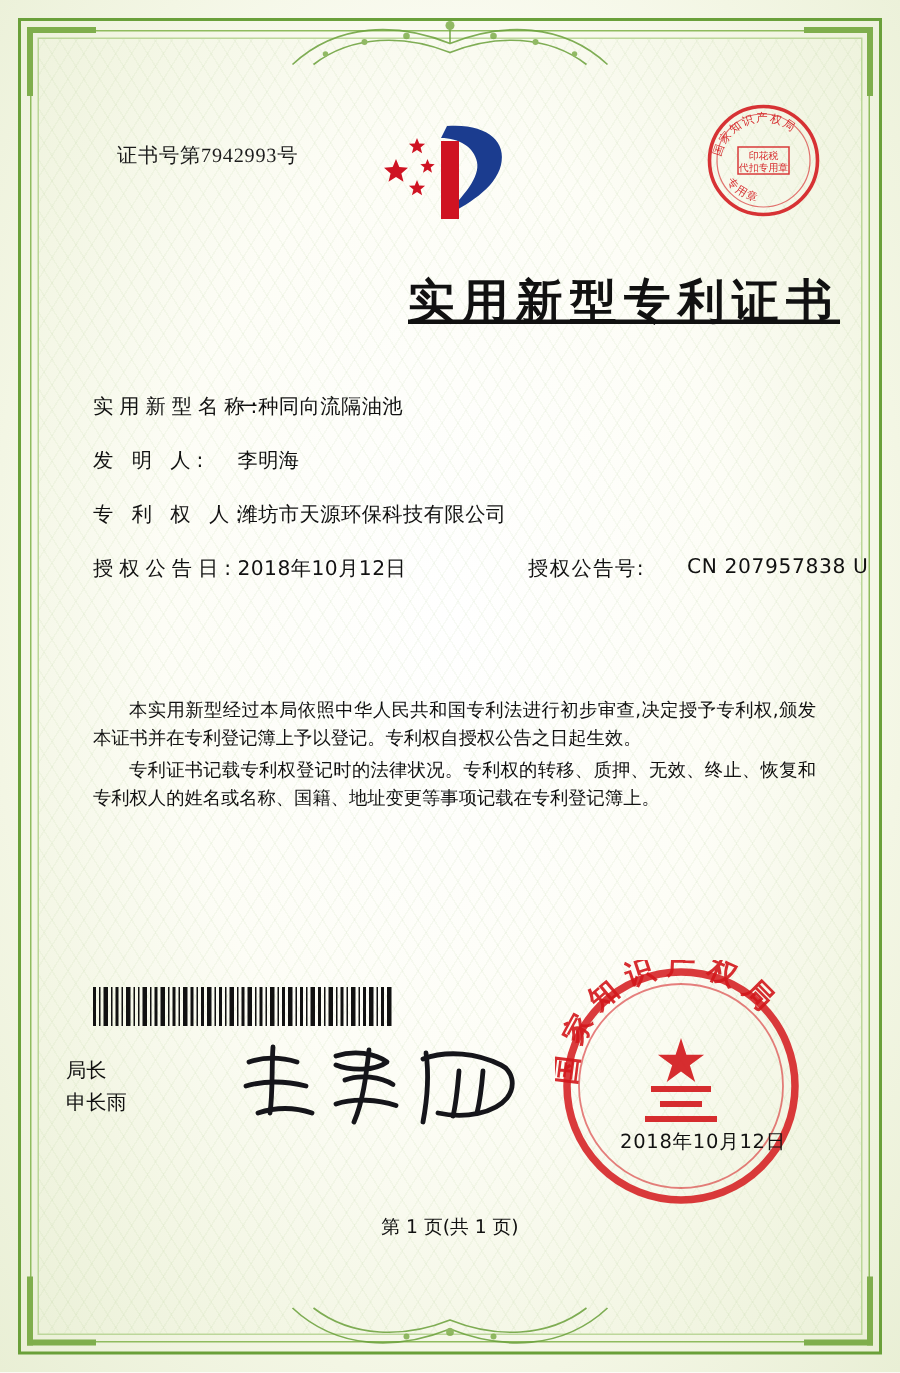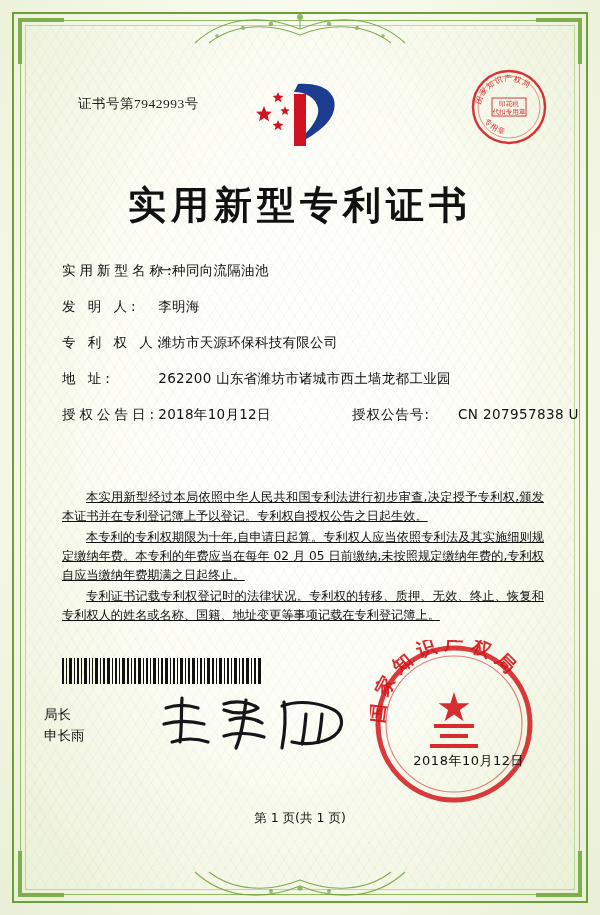--- a/index.html
+++ b/index.html
@@ -120,26 +120,27 @@
     top: 28px;
     width: 78px;
     height: 78px;
   }
 
   .title {
     position: absolute;
     left: 0;
     right: 0;
     top: 140px;
-    text-align: center;
-    font-size: 38px;
+    text-align: right;
+    font-size: 31px;
     font-weight: bold;
     letter-spacing: 5px;
     color: #111;
     font-family: "DejaVu Serif", serif;
+    text-decoration: underline;
   }
 
   .fields {
     position: absolute;
     left: 22px;
     right: 14px;
     top: 222px;
     font-size: 13.5px;
     color: #111;
     font-family: "DejaVu Sans", sans-serif;
@@ -171,27 +172,26 @@
     position: absolute;
     left: 396px;
     top: 0;
     letter-spacing: 0.4px;
   }
 
   .paragraphs {
     position: absolute;
     left: 22px;
     right: 16px;
-    top: 448px;
+    top: 424px;
     font-size: 12.2px;
     line-height: 19px;
     color: #111;
     font-family: "DejaVu Sans", sans-serif;
     text-align: justify;
-    text-decoration: underline;
   }
   .paragraphs p {
     margin: 0 0 2px 0;
     text-indent: 24px;
   }
 
   
   .barcode {
     position: absolute;
     left: 22px;
@@ -328,35 +328,30 @@
         <span class="field-value">一种同向流隔油池</span>
       </div>
       <div class="field-row">
         <span class="field-label">发 明 人:</span>
         <span class="field-value">李明海</span>
       </div>
       <div class="field-row">
         <span class="field-label">专 利 权 人:</span>
         <span class="field-value">潍坊市天源环保科技有限公司</span>
       </div>
-      <div class="field-row">
-        <span class="field-label">地 址:</span>
-        <span class="field-value">262200 山东省潍坊市诸城市西土墙龙都工业园</span>
-      </div>
       <div class="field-row split">
         <span class="field-label">授权公告日:</span>
         <span class="field-value">2018年10月12日</span>
         <span class="right-label">授权公告号:</span>
         <span class="right-value">CN 207957838 U</span>
       </div>
     </div>
 
     <div class="paragraphs">
       <p>本实用新型经过本局依照中华人民共和国专利法进行初步审查,决定授予专利权,颁发本证书并在专利登记簿上予以登记。专利权自授权公告之日起生效。</p>
-      <p>本专利的专利权期限为十年,自申请日起算。专利权人应当依照专利法及其实施细则规定缴纳年费。本专利的年费应当在每年 02 月 05 日前缴纳,未按照规定缴纳年费的,专利权自应当缴纳年费期满之日起终止。</p>
       <p>专利证书记载专利权登记时的法律状况。专利权的转移、质押、无效、终止、恢复和专利权人的姓名或名称、国籍、地址变更等事项记载在专利登记簿上。</p>
     </div>
 
     <svg class="barcode" viewBox="0 0 200 26">
       <g fill="#111">
         <rect x="0" y="0" width="2" height="26"></rect>
           <rect x="4" y="0" width="1" height="26"></rect>
         <rect x="7" y="0" width="3" height="26"></rect>
           <rect x="12" y="0" width="1" height="26"></rect>
         <rect x="15" y="0" width="2" height="26"></rect>

